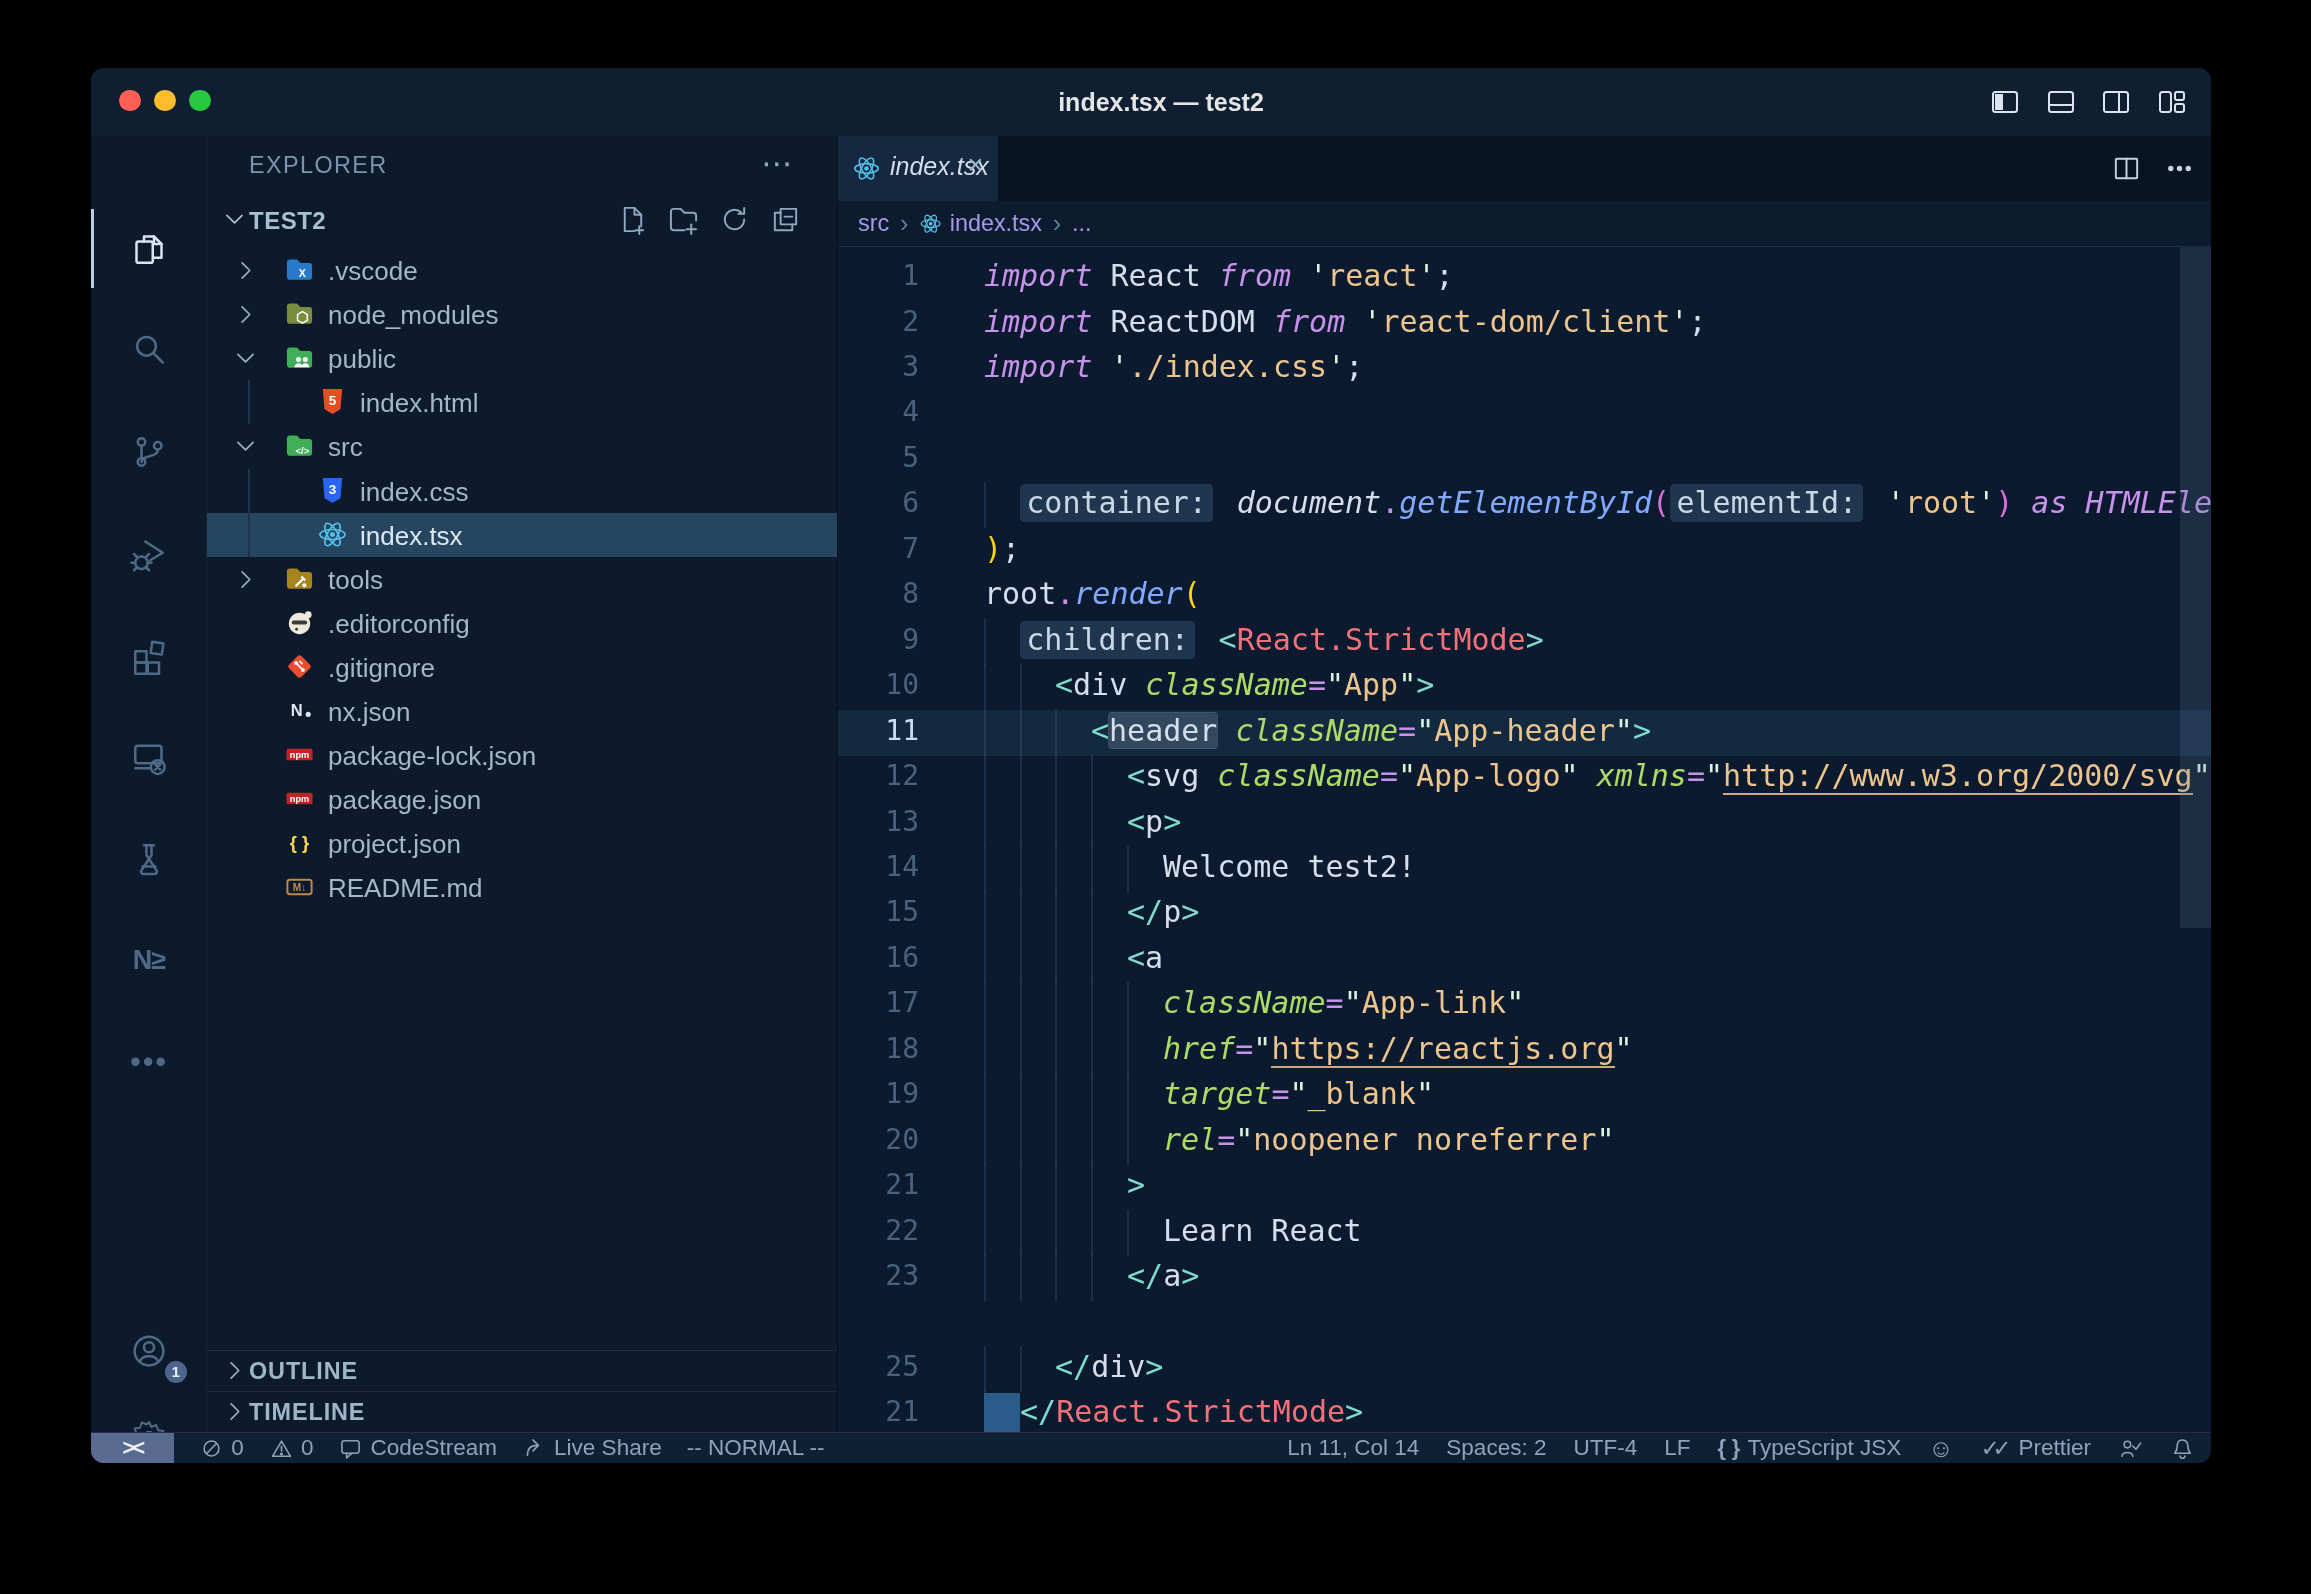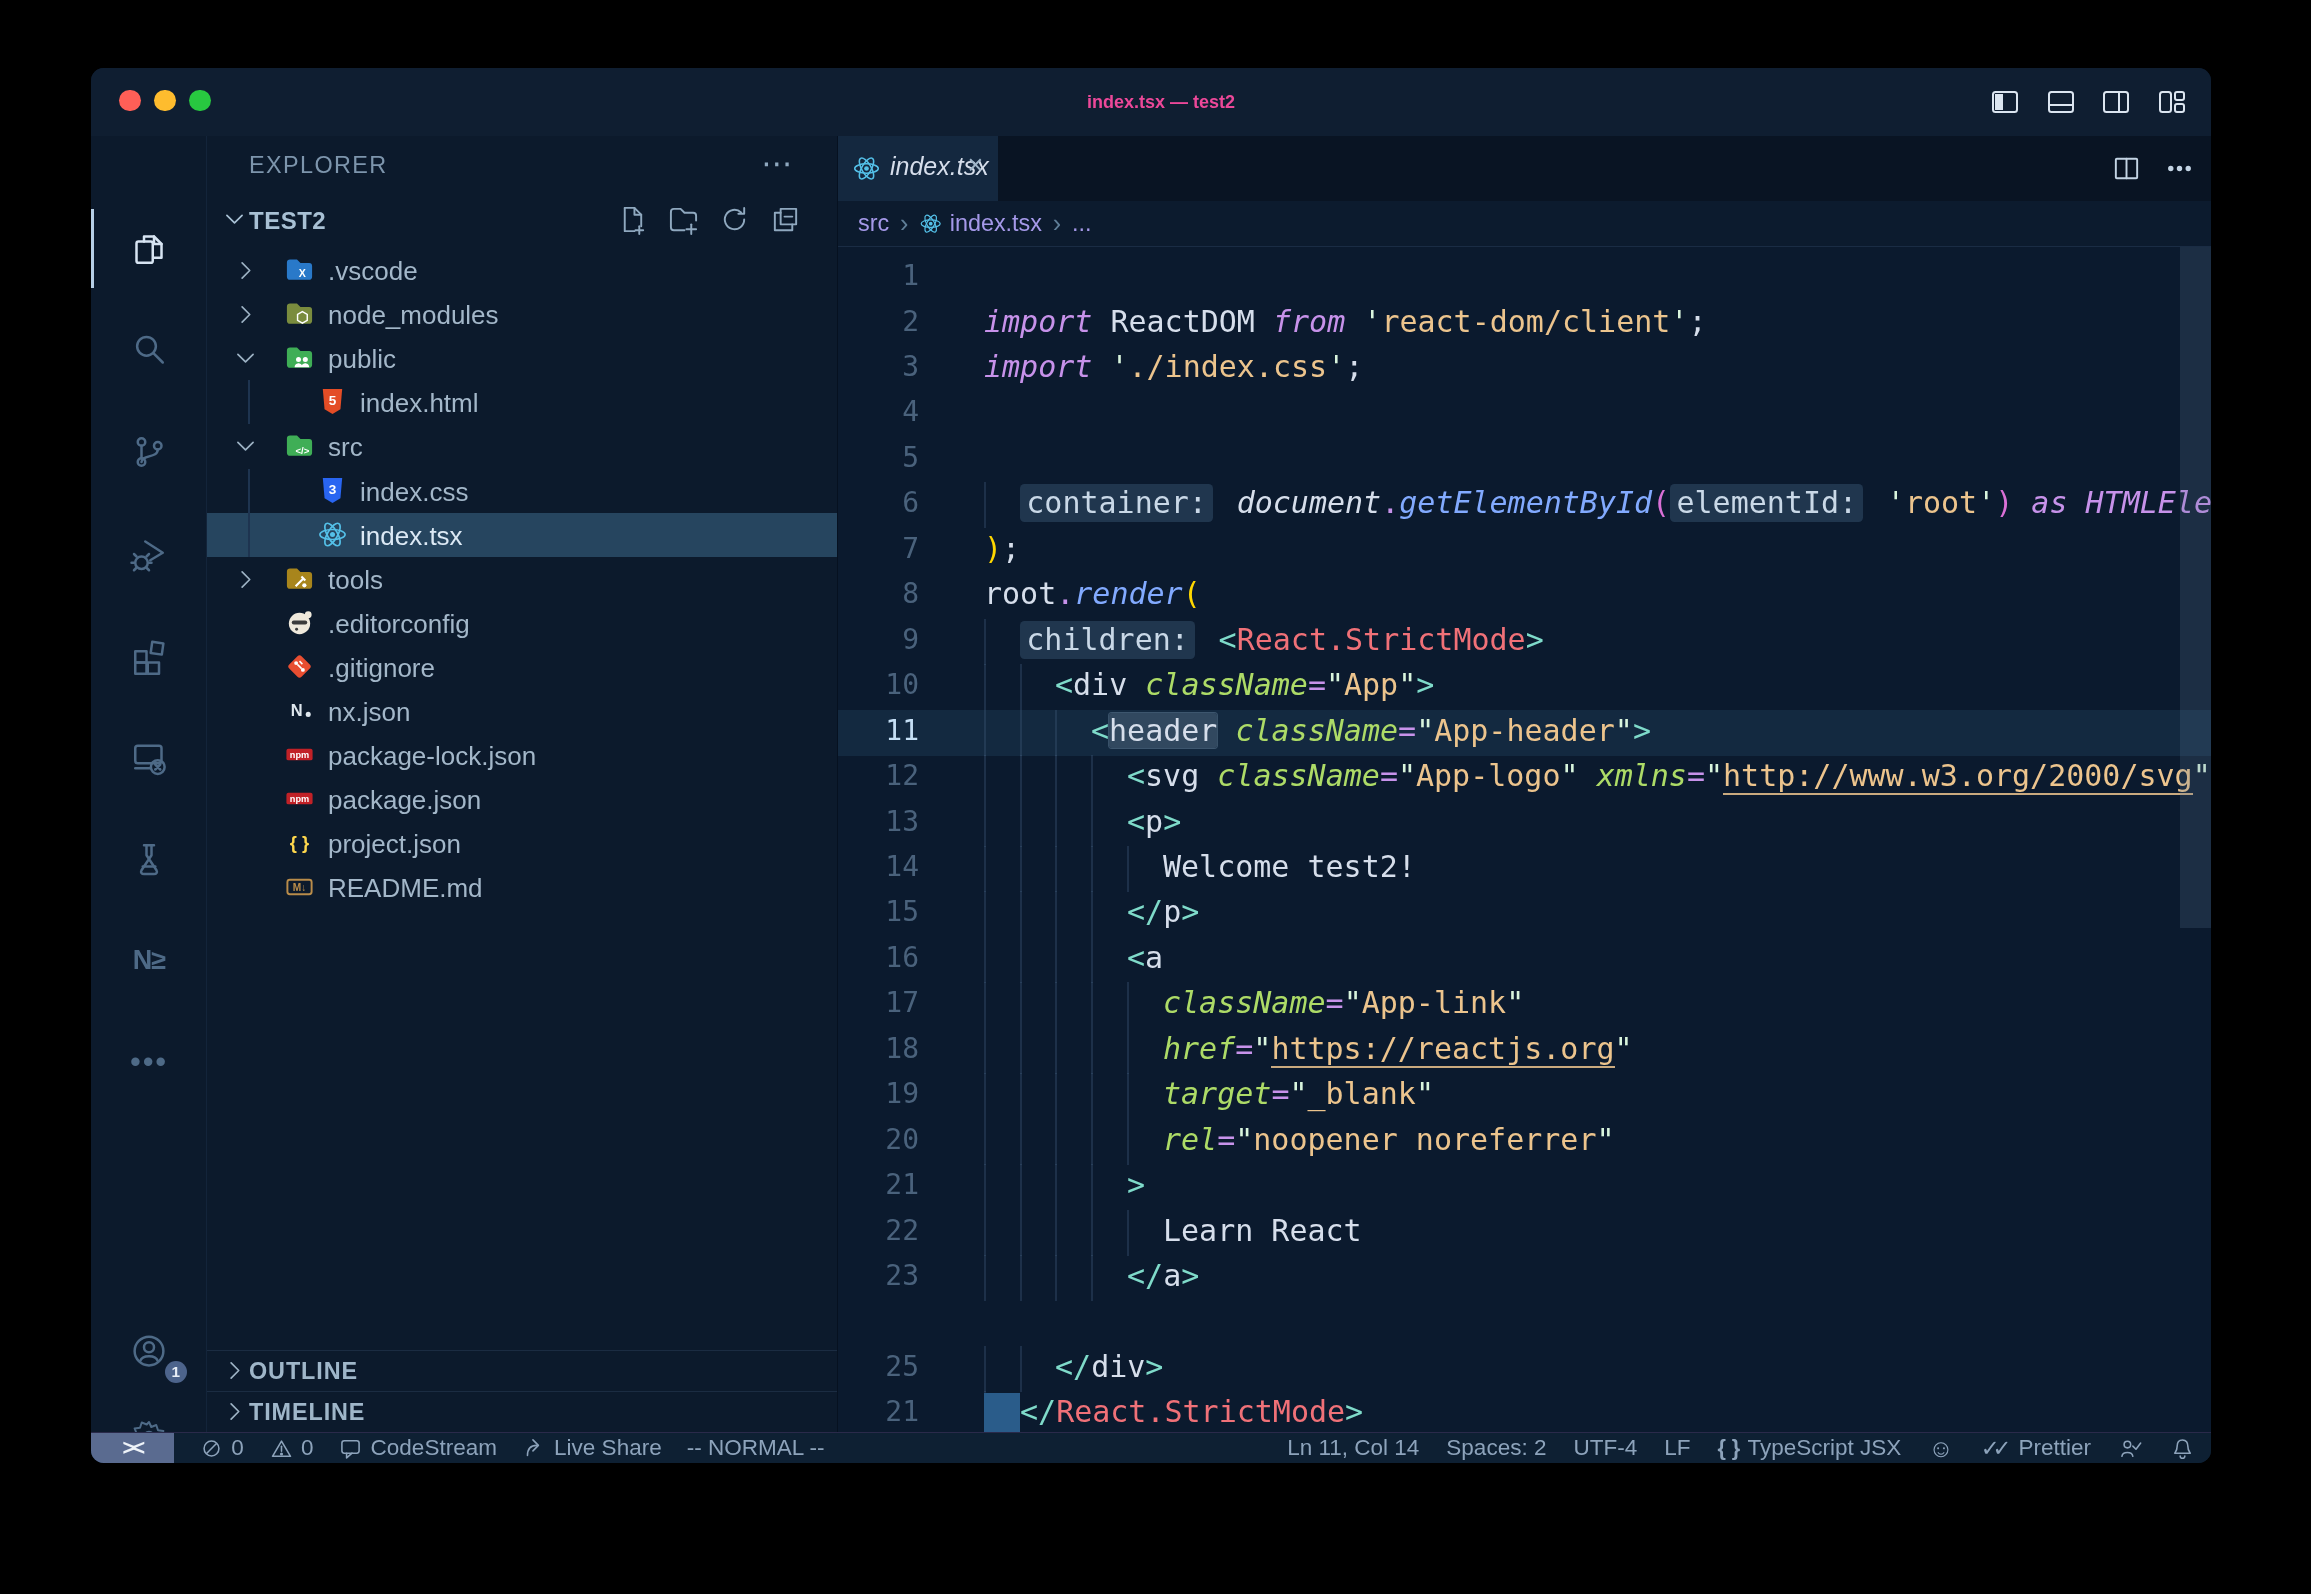--- a/index.html
+++ b/index.html
@@ -12,21 +12,21 @@
     background:#0b1a2e; border-radius:12.6px; overflow:hidden;
     box-shadow:0 27px 72px rgba(0,0,0,.8); }
 
   
   .titlebar { position:absolute; left:0; top:0; right:0; height:68px; background:#0f1e31; }
   .traffic { position:absolute; top:21.6px; width:21.6px; height:21.6px; border-radius:50%; }
   .t-close { left:28px;  background:#ff5f57; }
   .t-min   { left:63px;  background:#febc2e; }
   .t-zoom  { left:98px; background:#28c840; }
   .title-text { position:absolute; left:0; right:0; top:0; height:68px; line-height:68px;
-    text-align:center; color:#ec4899; font-size:18px; font-weight:600;padding-left:20px; }
+    text-align:center; color:#e5e5e5; font-size:25px; font-weight:600;padding-left:20px; }
   .tb-icons { position:absolute; right:23.4px; top:0; height:68px; display:flex; align-items:center; gap:23.4px; }
   .tb-icons svg { width:32px; height:32px; color:#dbe5f0; }
 
   
   .activitybar { position:absolute; left:0; top:68px; bottom:31px; width:116px;
     background:#0c1a2c; border-right:0.9px solid #13243a; }
   .ab-item { position:absolute; left:0; width:116px; height:90px; display:flex;
     align-items:center; justify-content:center; color:#4e6a87; cursor:pointer; }
   .ab-item svg { width:40px; height:40px; }
   .ab-item.active { color:#d7e4f2; }
@@ -487,21 +487,21 @@
             <span>index.tsx</span>
           </span>
           <span class="bc-sep">›</span>
           <span class="bc-item">
             <span>...</span>
           </span>
         </div>
       <div class="code" id="code">
           <div class="cl" style="top:8px">
       <span class="ln">1</span>
-      </div>
+      <span class="ct" style="left:146px"><span class="tk-kwi">import</span><span class="tk-pln"> </span><span class="tk-var">React</span><span class="tk-pln"> </span><span class="tk-kwi">from</span><span class="tk-pln"> </span><span class="tk-q">'</span><span class="tk-str">react</span><span class="tk-q">'</span><span class="tk-pln">;</span></span></div>
           <div class="cl" style="top:54px">
       <span class="ln">2</span>
       <span class="ct" style="left:146px"><span class="tk-kwi">import</span><span class="tk-pln"> </span><span class="tk-var">ReactDOM</span><span class="tk-pln"> </span><span class="tk-kwi">from</span><span class="tk-pln"> </span><span class="tk-q">'</span><span class="tk-str">react-dom/client</span><span class="tk-q">'</span><span class="tk-pln">;</span></span></div>
           <div class="cl" style="top:99px">
       <span class="ln">3</span>
       <span class="ct" style="left:146px"><span class="tk-kwi">import</span><span class="tk-pln"> </span><span class="tk-q">'</span><span class="tk-str">./index.css</span><span class="tk-q">'</span><span class="tk-pln">;</span></span></div>
           <div class="cl" style="top:144px">
       <span class="ln">4</span>
       <span class="ct" style="left:146px"></span></div>
           <div class="cl" style="top:190px">

